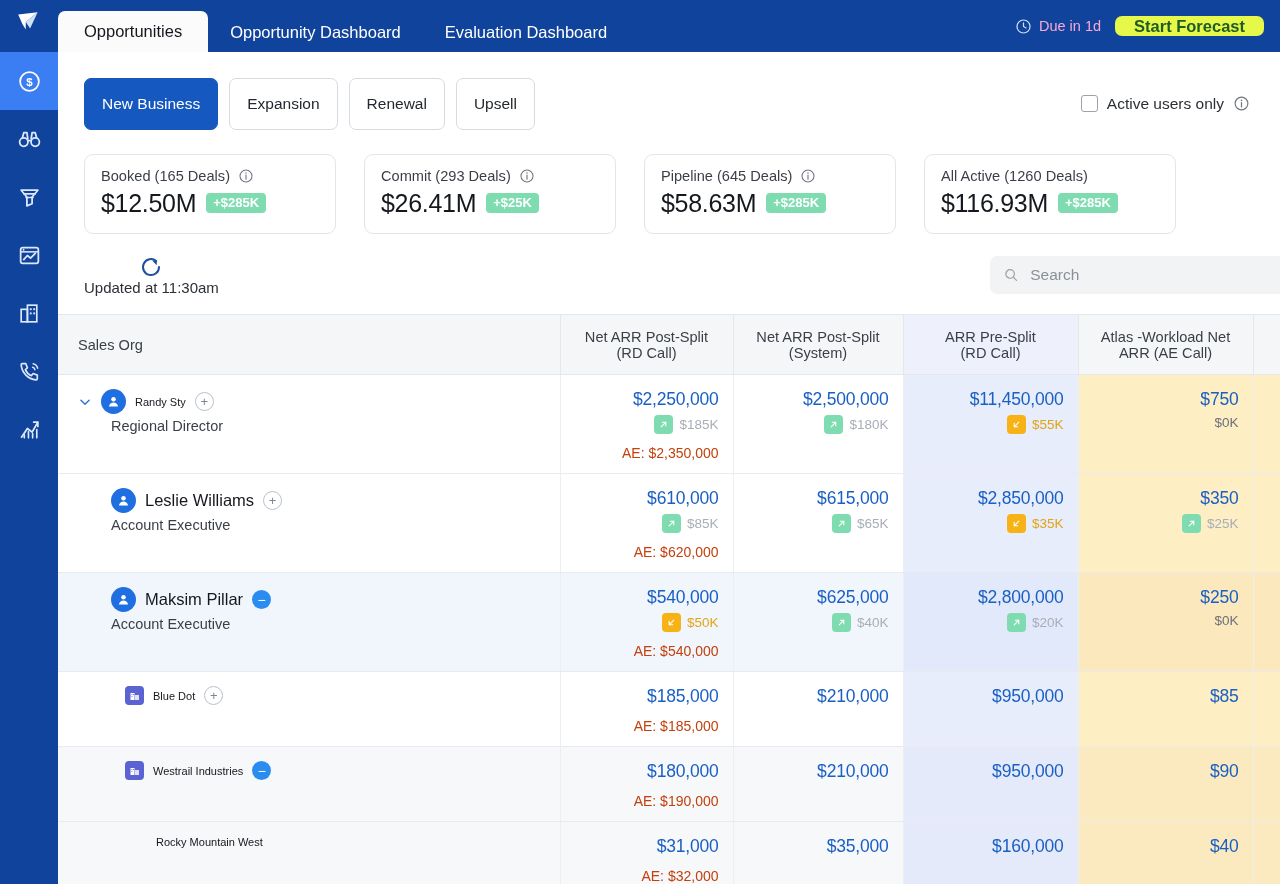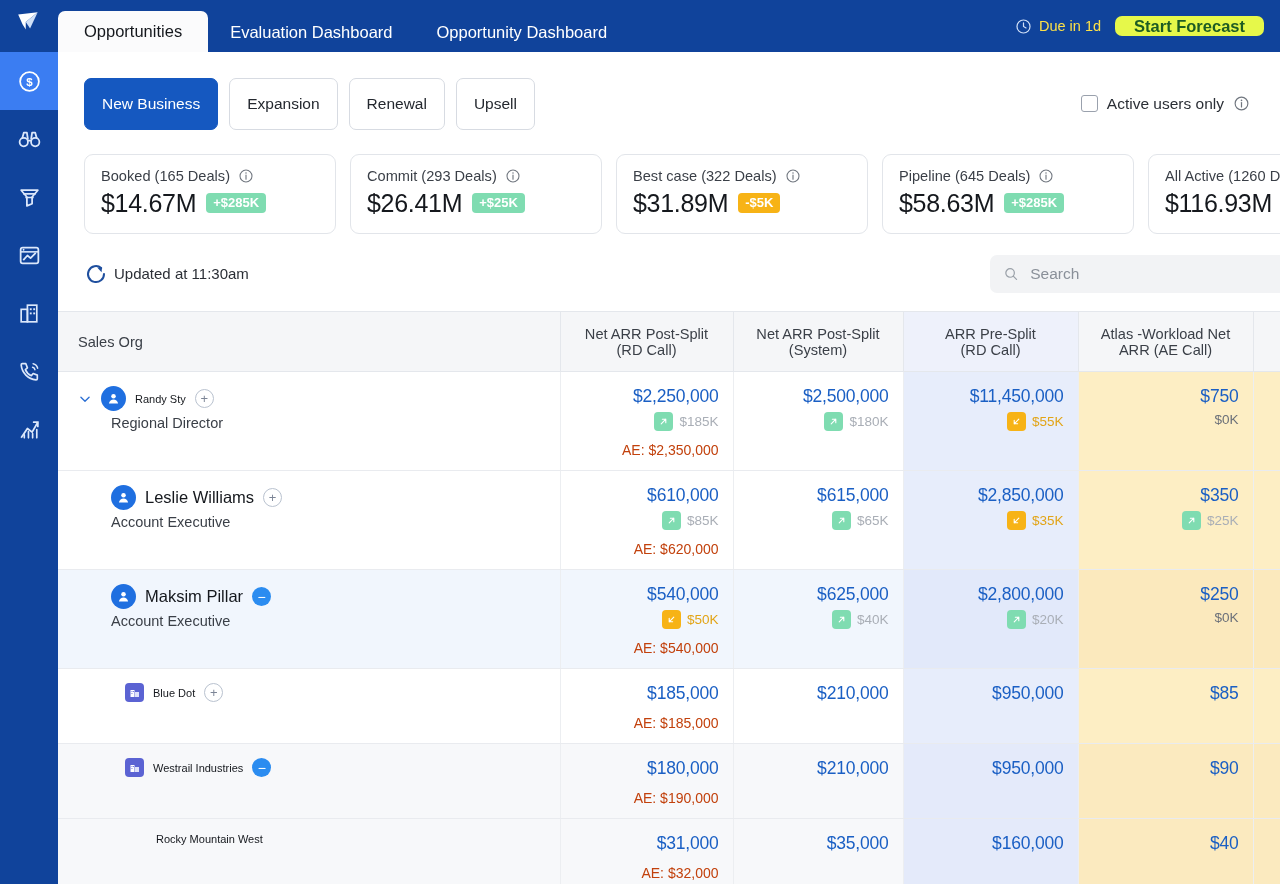--- a/index.html
+++ b/index.html
@@ -31,21 +31,21 @@
   .tab.active {
     background: #fbfbfc; color: #15181d; border-radius: 7px 7px 0 0;
     font-weight: 400; height: 41px; padding: 0 26px;
   }
   .topbar-right {
     position: absolute; right: 16px; top: 0; height: 52px;
     display: flex; align-items: center; gap: 14px;
   }
   .due {
     display: flex; align-items: center; gap: 7px;
-    color: #fde047; font-size: 14.5px;
+    color: #f9a8d4; font-size: 14.5px;
   }
   .btn-forecast {
     background: #e6f84a; color: #1d5c23; font-size: 16.5px; font-weight: bold;
     border: none; border-radius: 7px; padding: 2px 19px; cursor: pointer;
     line-height: 1;
   }
 
   
   .sidebar {
     position: absolute; left: 0; top: 52px; width: 58px; height: 832px;
@@ -82,21 +82,21 @@
     margin-right: 4px;
     text-align: center;
   }
   .chk {
     width: 17px; height: 17px; border: 1.6px solid #9aa1ad; border-radius: 3px;
     background: #fff; cursor: pointer; flex: none;
   }
 
   
   .kpis {
-    display: flex; gap: 14px; padding: 24px 0 0 26px; align-items: stretch;
+    display: flex; gap: 28px; padding: 24px 0 0 26px; align-items: stretch;
   }
   .kpi {
     border: 1px solid #e2e5ea; border-radius: 9px; background: #fff;
     padding: 13px 16px 15px 16px; min-width: 252px; flex: none;
   }
   .kpi-top {
     display: flex; align-items: center; gap: 8px; white-space: nowrap;
   }
   .kpi-label { font-size: 14.6px; color: #3a3f47; }
   .kpi-val-row { display: flex; align-items: center; gap: 10px; margin-top: 5px; }
@@ -106,21 +106,21 @@
     padding: 3px 7px; line-height: 1.1; white-space: nowrap;
   }
   .delta.up { background: #7fdcb1; }
   .delta.down { background: #f7b316; }
 
   
   .updated-row {
     display: flex; align-items: center; justify-content: space-between;
     padding: 21px 0 0 26px;
   }
-  .updated { display: flex; align-items: center; gap: 6px; }
+  .updated { display: flex; align-items: center; gap: 0; flex-direction: column; }
   .updated-text { font-size: 15px; color: #2b2f36; }
   .search-box {
     display: flex; align-items: center; gap: 11px;
     background: #f2f3f5; border-radius: 7px; height: 38px;
     width: 300px; padding: 0 13px; margin-right: -10px;
   }
   .search-input {
     border: none; outline: none; background: transparent;
     font-size: 15.5px; color: #3a3f47; font-family: inherit; width: 100%;
   }
@@ -214,24 +214,24 @@
       <svg width="26" height="26" viewBox="0 0 24 24">
         <path d="M2 5 L20 3 L9 12 L9 19 L6 14 Z" fill="#ffffff"></path>
         <path d="M9 12 L20 3 L13 18 Z" fill="#cfe0f8"></path>
       </svg>
     </div>
     <div class="tabs">
       <div class="tab active">
         <span>Opportunities</span>
       </div>
       <div class="tab">
+        <span>Opportunity Dashboard</span>
+      </div>
+      <div class="tab">
         <span>Evaluation Dashboard</span>
-      </div>
-      <div class="tab">
-        <span>Opportunity Dashboard</span>
       </div>
     </div>
     <div class="topbar-right">
       <div class="due">
         <svg width="17" height="17" viewBox="0 0 24 24">
           <circle cx="12" cy="12" r="9.2" fill="none" stroke="#d2e0f7" stroke-width="1.7"></circle>
           <path d="M12 7 L12 12 L15.6 14" fill="none" stroke="#d2e0f7" stroke-width="1.7" stroke-linecap="round"></path>
         </svg>
         <span>Due in 1d</span>
       </div>
@@ -317,54 +317,40 @@
       <div class="kpi">
         <div class="kpi-top">
           <span class="kpi-label">Booked (165 Deals)</span>
           <svg width="16" height="16" viewBox="0 0 24 24">
             <circle cx="12" cy="12" r="9" fill="none" stroke="#70767f" stroke-width="1.6"></circle>
             <circle cx="12" cy="7.6" r="1.15" fill="#70767f"></circle>
             <path d="M12 10.6 V16.8" stroke="#70767f" stroke-width="1.7" stroke-linecap="round"></path>
           </svg>
         </div>
         <div class="kpi-val-row">
-          <span class="kpi-val">$14.67M</span>
+          <span class="kpi-val">$12.50M</span>
           <span class="delta up">+$285K</span>
         </div>
       </div>
 
       <div class="kpi">
         <div class="kpi-top">
           <span class="kpi-label">Commit (293 Deals)</span>
           <svg width="16" height="16" viewBox="0 0 24 24">
             <circle cx="12" cy="12" r="9" fill="none" stroke="#70767f" stroke-width="1.6"></circle>
             <circle cx="12" cy="7.6" r="1.15" fill="#70767f"></circle>
             <path d="M12 10.6 V16.8" stroke="#70767f" stroke-width="1.7" stroke-linecap="round"></path>
           </svg>
         </div>
         <div class="kpi-val-row">
           <span class="kpi-val">$26.41M</span>
           <span class="delta up">+$25K</span>
         </div>
       </div>
 
-      <div class="kpi">
-        <div class="kpi-top">
-          <span class="kpi-label">Best case (322 Deals)</span>
-          <svg width="16" height="16" viewBox="0 0 24 24">
-            <circle cx="12" cy="12" r="9" fill="none" stroke="#70767f" stroke-width="1.6"></circle>
-            <circle cx="12" cy="7.6" r="1.15" fill="#70767f"></circle>
-            <path d="M12 10.6 V16.8" stroke="#70767f" stroke-width="1.7" stroke-linecap="round"></path>
-          </svg>
-        </div>
-        <div class="kpi-val-row">
-          <span class="kpi-val">$31.89M</span>
-          <span class="delta down">-$5K</span>
-        </div>
-      </div>
 
       <div class="kpi">
         <div class="kpi-top">
           <span class="kpi-label">Pipeline (645 Deals)</span>
           <svg width="16" height="16" viewBox="0 0 24 24">
             <circle cx="12" cy="12" r="9" fill="none" stroke="#70767f" stroke-width="1.6"></circle>
             <circle cx="12" cy="7.6" r="1.15" fill="#70767f"></circle>
             <path d="M12 10.6 V16.8" stroke="#70767f" stroke-width="1.7" stroke-linecap="round"></path>
           </svg>
         </div>

